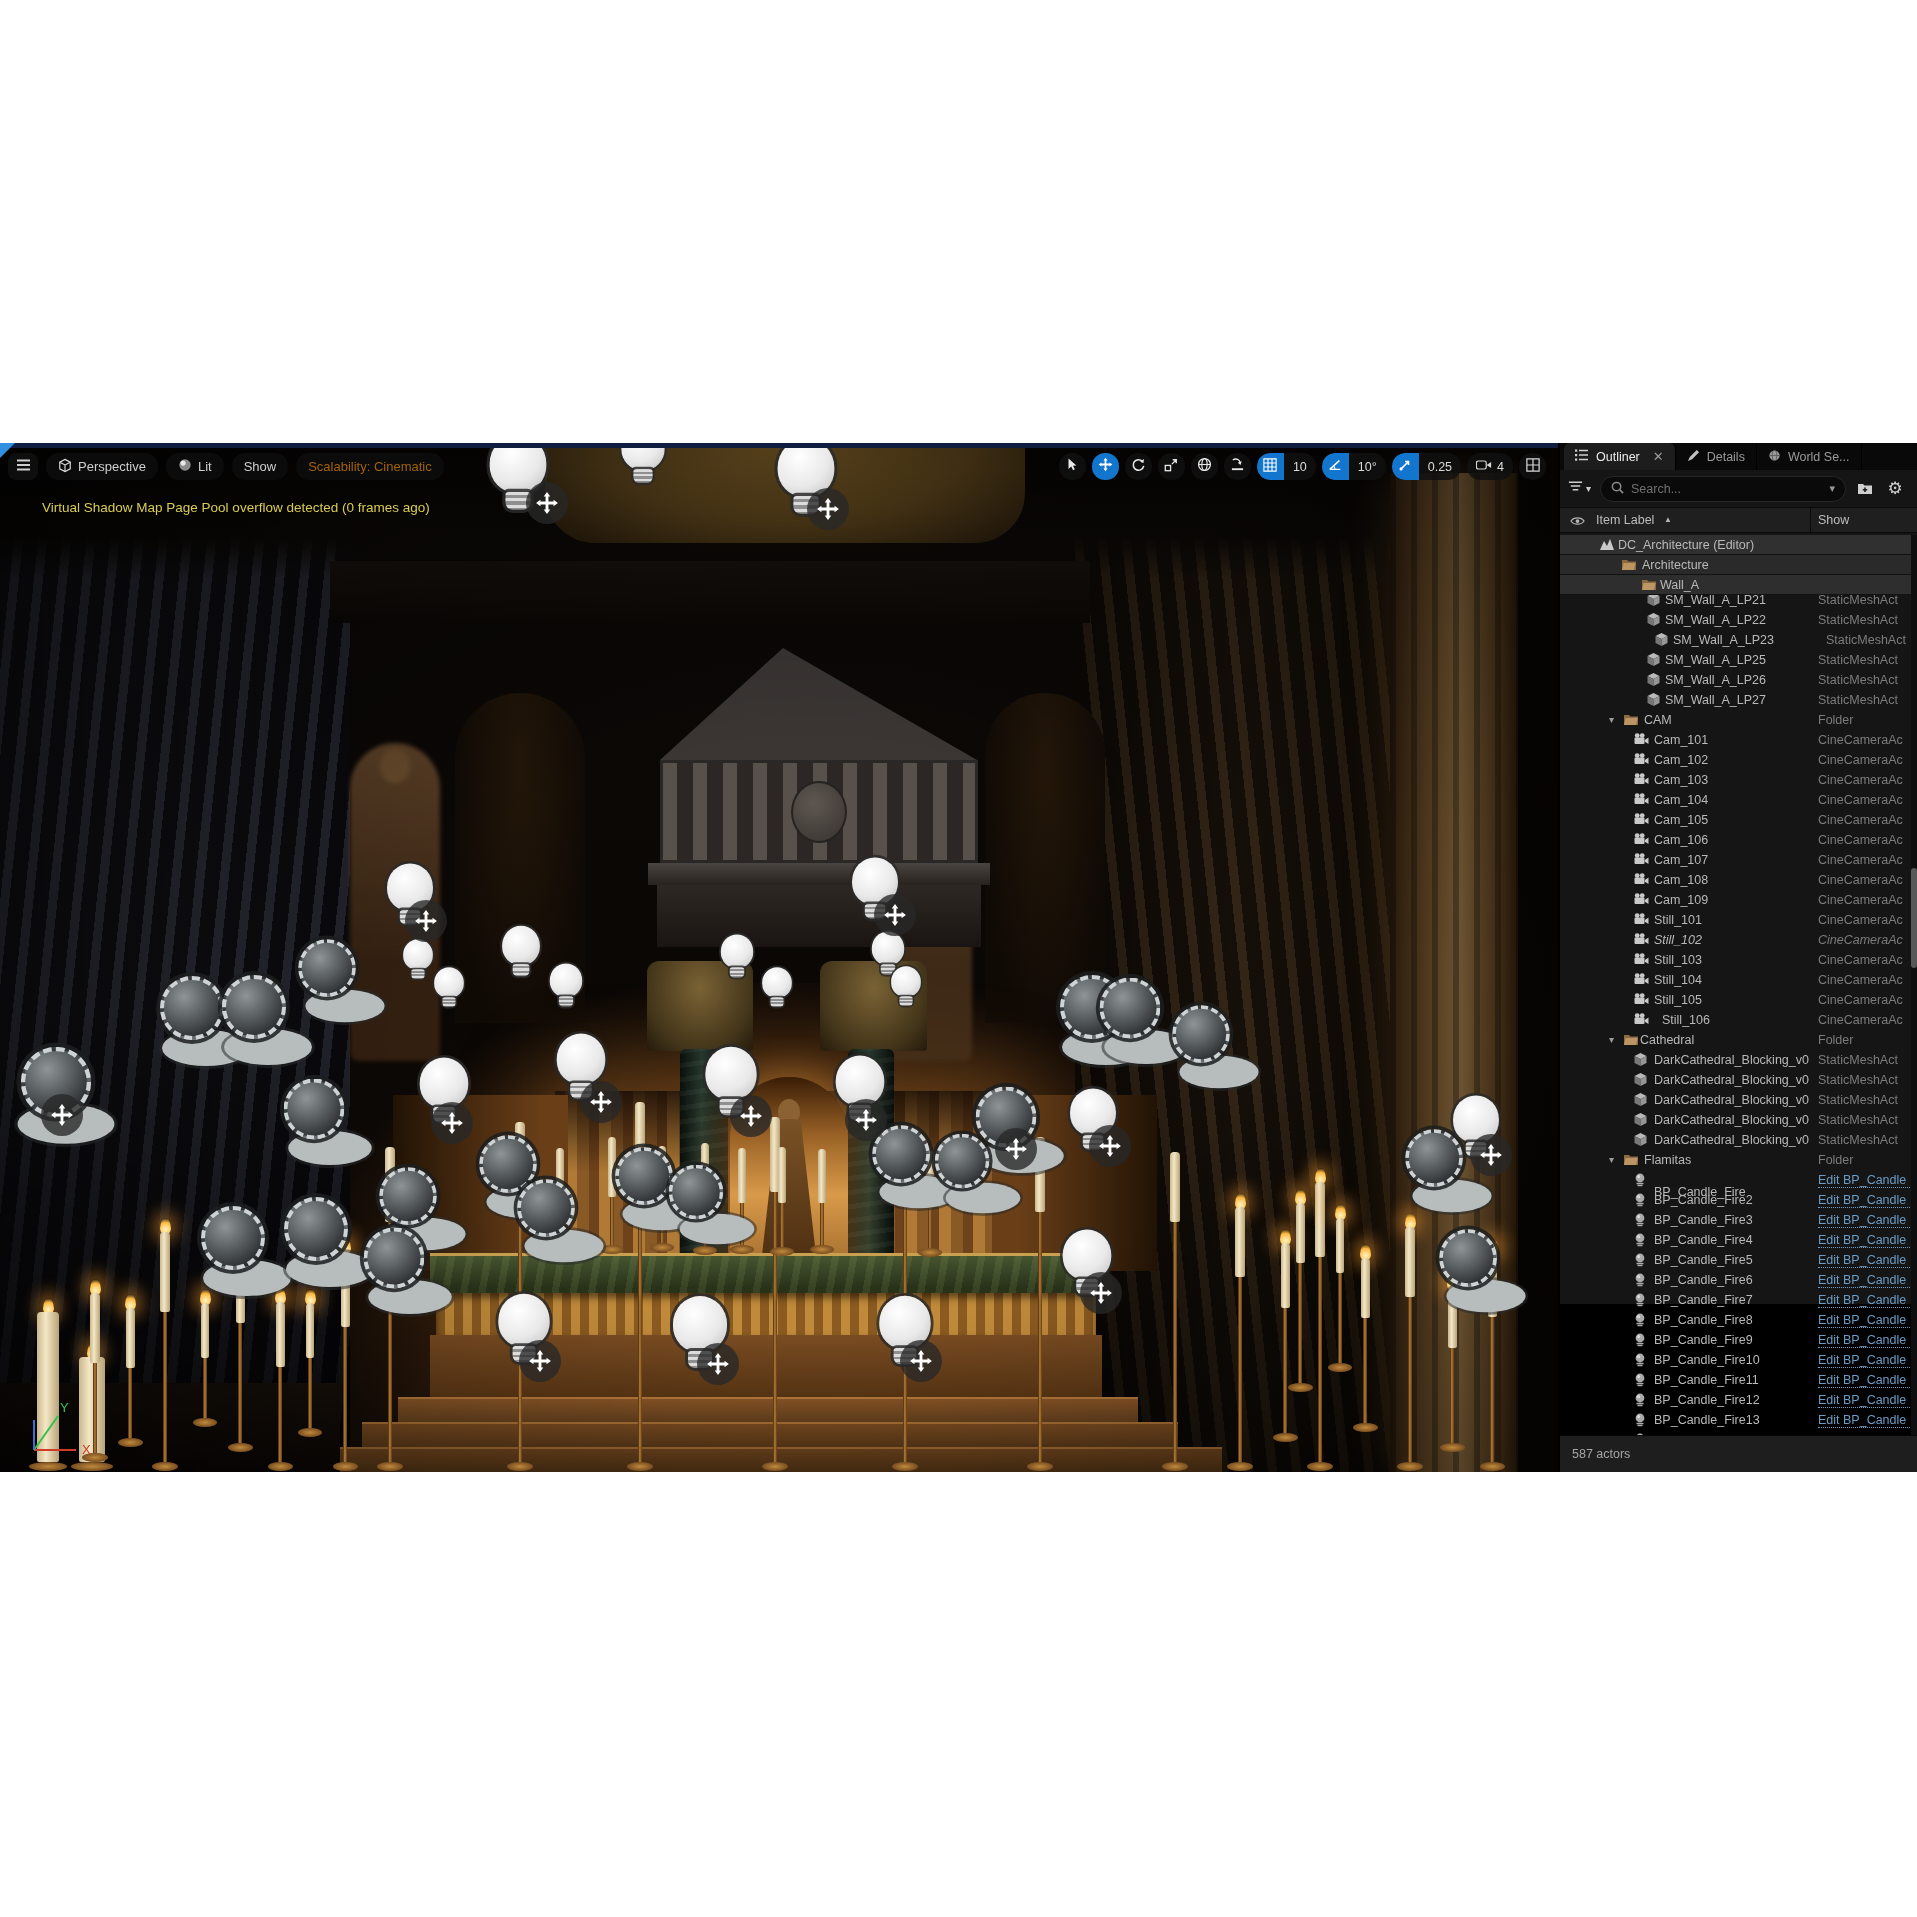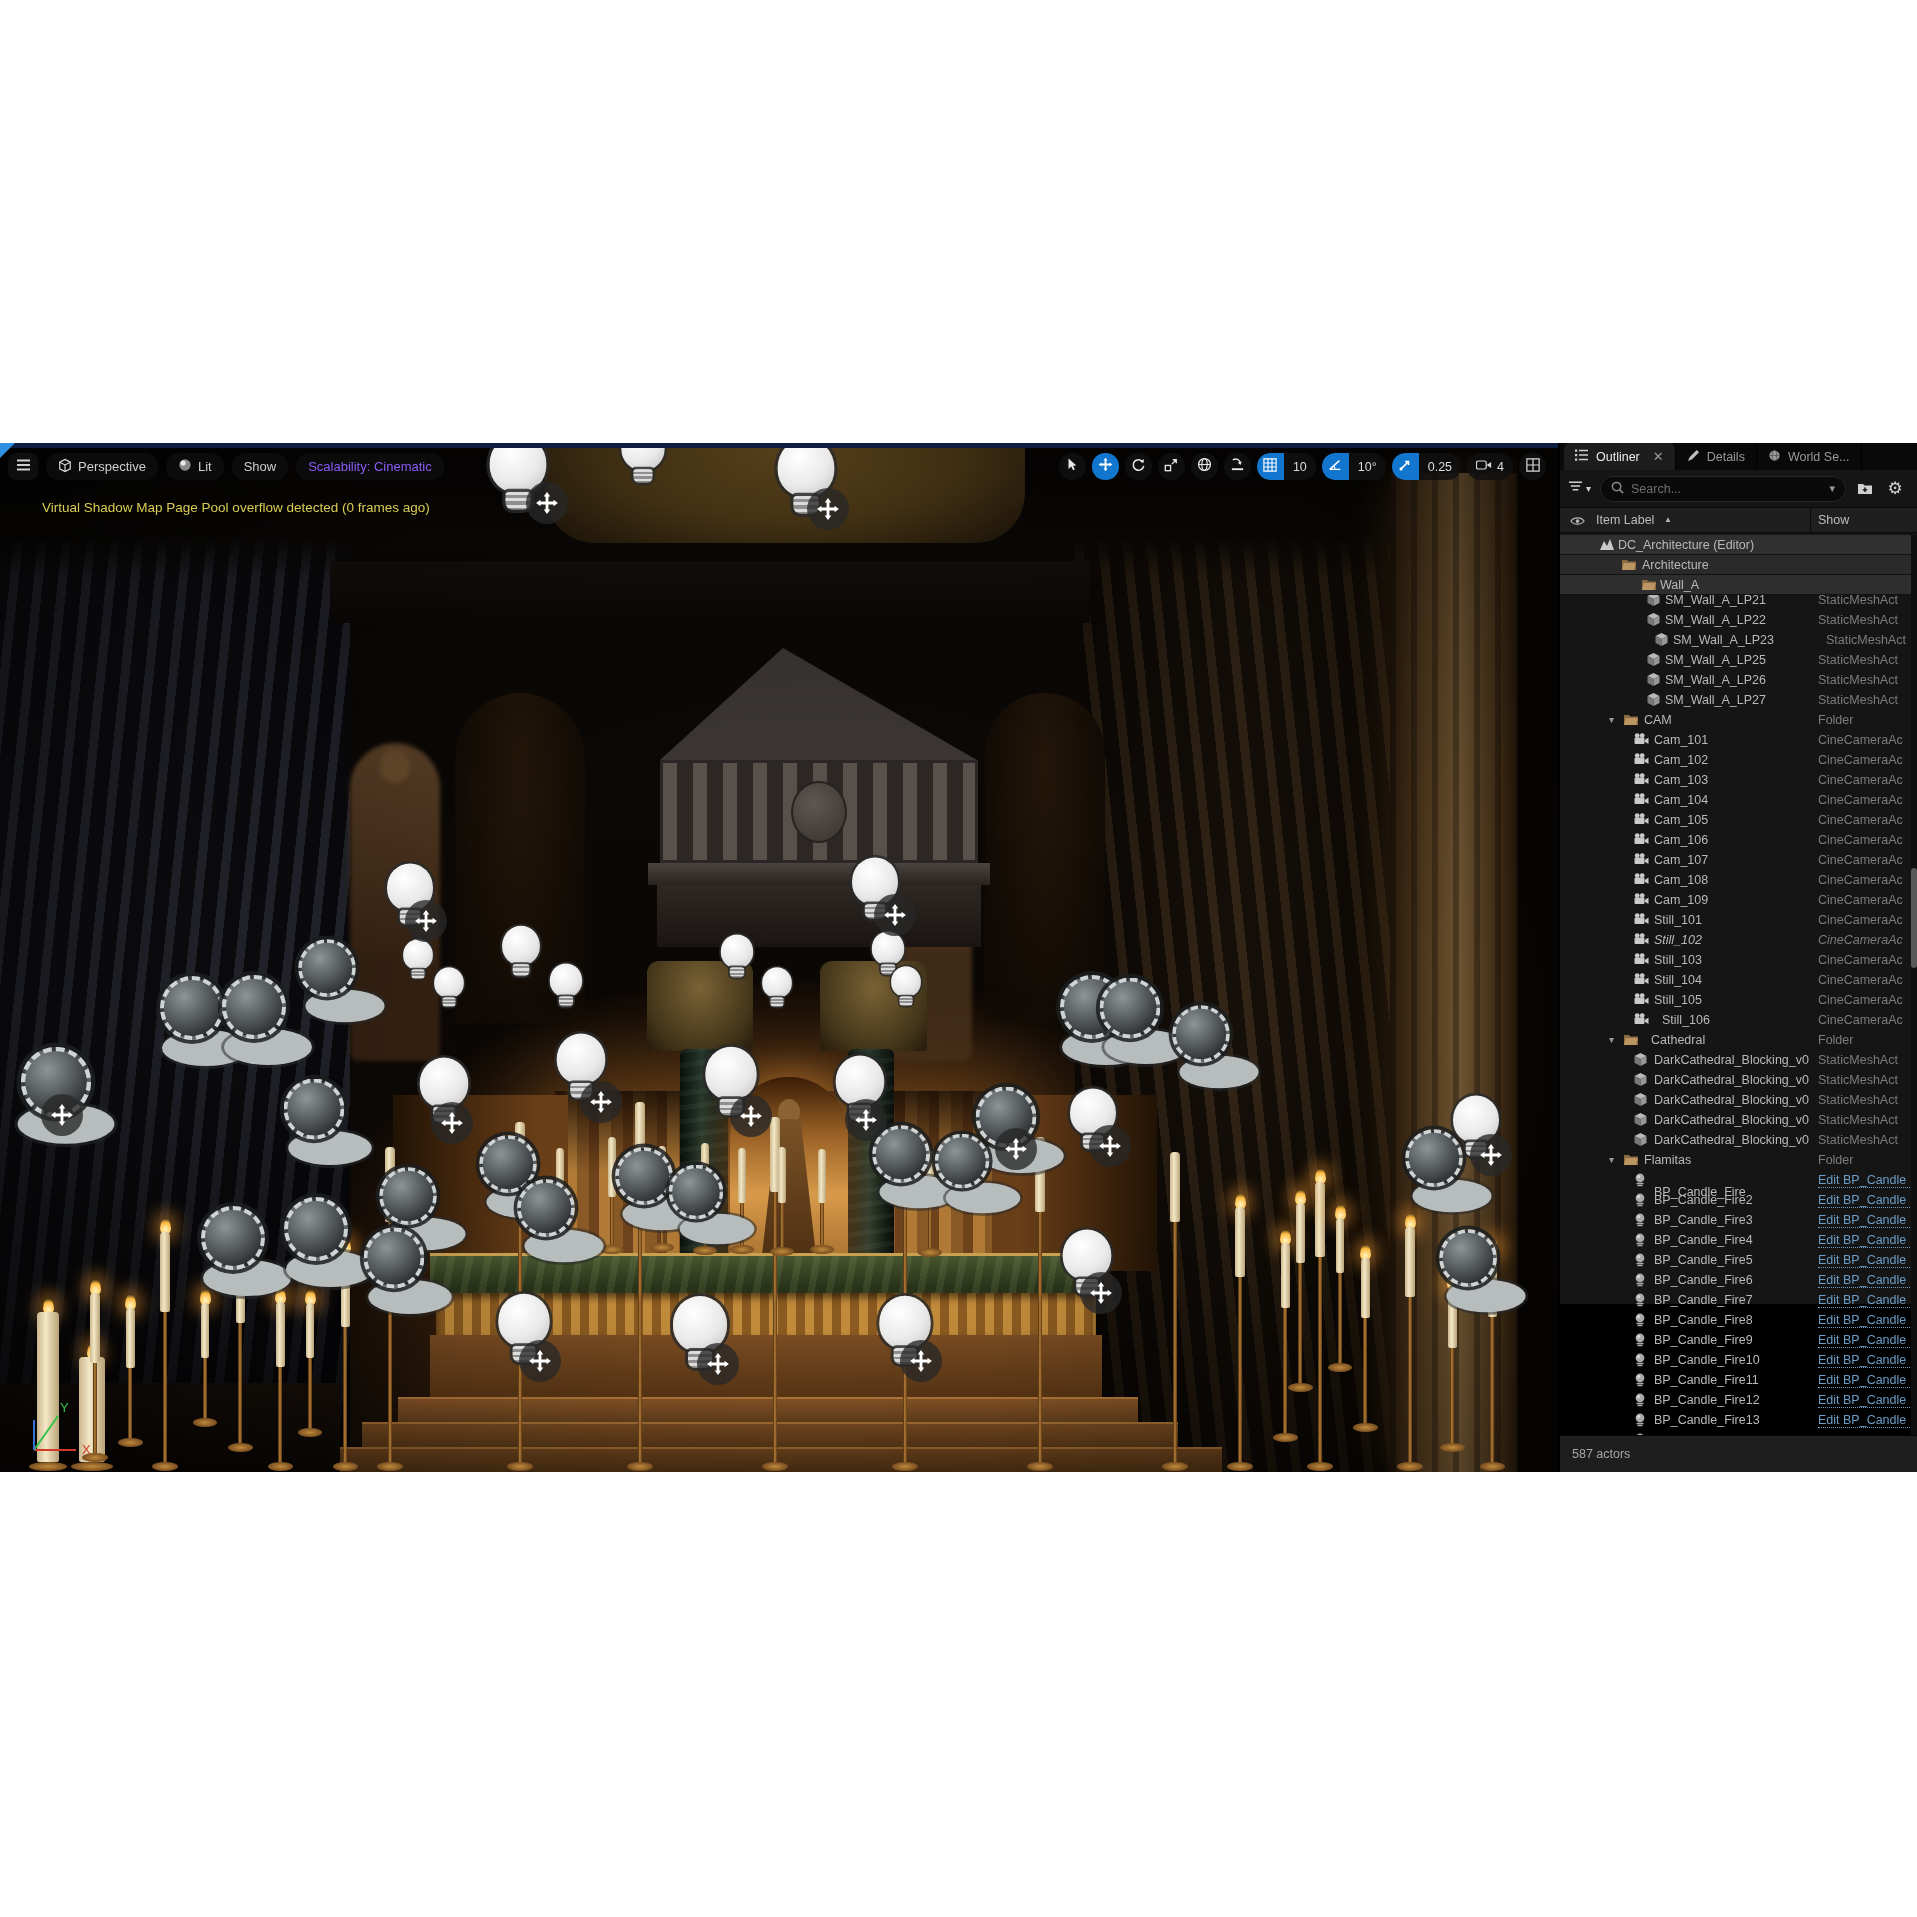--- a/index.html
+++ b/index.html
@@ -67,21 +67,21 @@
     radial-gradient(ellipse at 52% 58%,rgba(0,0,0,0) 35%,rgba(0,0,0,.45) 88%),
     linear-gradient(90deg,rgba(0,0,0,.35),rgba(0,0,0,0) 22%,rgba(0,0,0,0) 80%,rgba(0,0,0,.22))}
 
   .topstrip{position:absolute;left:0;top:0;width:100%;height:5px;background:#0f1d40;z-index:55}
   .cornerTri{position:absolute;left:0;top:0;width:0;height:0;border-top:15px solid #2f8fe0;border-right:15px solid transparent;z-index:56}
 
   
   .vtb{position:absolute;left:8px;top:10px;display:flex;align-items:center;gap:8px;z-index:60}
   .vbtn{width:30px;height:27px;border-radius:8px;background:rgba(16,16,16,.85);display:flex;align-items:center;justify-content:center;border:none}
   .pill{height:27px;border-radius:13px;background:rgba(14,14,14,.82);display:flex;align-items:center;gap:6px;padding:0 12px;color:#cfcfcf;font-size:13px;white-space:nowrap}
-  .pill.scal span{color:#8b5cf6}
+  .pill.scal span{color:#a16207}
   .warning{position:absolute;left:42px;top:57px;color:#d9cc52;font-size:13.5px;z-index:60}
   .rtools{position:absolute;right:12px;top:10px;display:flex;align-items:center;gap:6px;z-index:60}
   .tbtn{width:27px;height:27px;border-radius:13px;background:rgba(17,17,17,.85);display:flex;align-items:center;justify-content:center}
   .tbtn.blue{background:#1276cf}
   .tgroup{display:flex;align-items:center;background:rgba(17,17,17,.85);border-radius:13px;overflow:hidden}
   .tgroup .tbtn{border-radius:13px 0 0 13px}
   .chip{padding:0 9px;color:#dcdcdc;font-size:12.5px;height:27px;display:flex;align-items:center;gap:5px}
   .axis{position:absolute;left:12px;top:945px;z-index:50}
 
   
@@ -992,21 +992,21 @@
             </svg></span>
           <span class="rlabel" style="left: 102px;">Still_106</span>
           <span class="rtype">CineCameraAc</span>
         </div>
         <div class="orow" style="top: 587px;">
           <span class="arr" style="left: 49px;">▾</span>
           <span class="ric" style="left: 64px;"><svg width="14" height="12" viewBox="0 0 14 12">
               <path d="M0 2 L5 2 L6.5 3.5 L14 3.5 L14 12 L0 12 Z" fill="#8a6a40"></path>
               <path d="M1.5 5 L13.5 5 L12 12 L0 12 Z" fill="#bb9562"></path>
             </svg></span>
-          <span class="rlabel" style="left: 91px;">Cathedral</span>
+          <span class="rlabel" style="left: 80px;">Cathedral</span>
           <span class="rtype">Folder</span>
         </div>
         <div class="orow" style="top: 607px;">
           <span class="ric" style="left: 74px;"><svg width="13" height="13" viewBox="0 0 13 13">
               <path d="M6.5 0 L12.5 3 L6.5 6 L0.5 3 Z" fill="#b9b9b9"></path>
               <path d="M0.5 3 L6.5 6 L6.5 13 L0.5 10 Z" fill="#777"></path>
               <path d="M12.5 3 L6.5 6 L6.5 13 L12.5 10 Z" fill="#959595"></path>
             </svg></span>
           <span class="rlabel" style="left: 94px;">DarkCathedral_Blocking_v0</span>
           <span class="rtype">StaticMeshAct</span>

